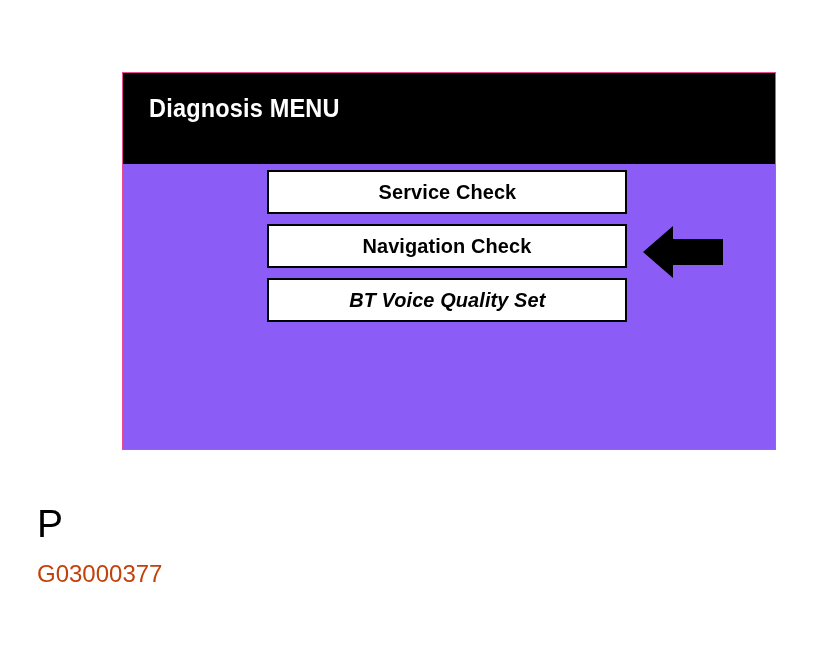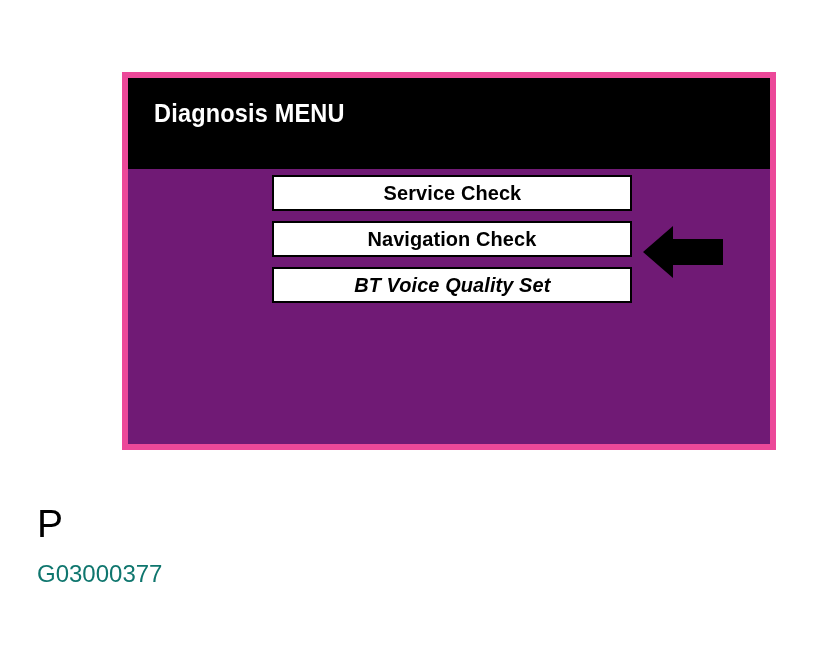--- a/index.html
+++ b/index.html
@@ -17,22 +17,22 @@
   }
 
   
   #hu-panel {
     position: absolute;
     left: 122px;
     top: 72px;
     width: 654px;
     height: 378px;
     box-sizing: border-box;
-    background: #701a75;
-    border: 6px solid #ec4899;
+    background: #8b5cf6;
+    border: 1px solid #ec4899;
   }
 
   
   #hu-header {
     position: absolute;
     left: 0;
     top: 0;
     width: 100%;
     height: 91px;
     box-sizing: border-box;
@@ -57,21 +57,21 @@
   #hu-menu {
     position: absolute;
     left: 144px;
     top: 97px;
     width: 360px;
   }
   .menu-btn {
     position: relative;
     box-sizing: border-box;
     width: 360px;
-    height: 36px;
+    height: 44px;
     margin-bottom: 10px;
     background: #ffffff;
     border: 2px solid #000000;
     display: flex;
     align-items: center;
     justify-content: center;
   }
   .menu-btn:last-child {
     margin-bottom: 0;
     font-style: italic;
@@ -111,21 +111,21 @@
   #caption-letter {
     color: #000000;
     font-family: "Liberation Sans", sans-serif;
     font-weight: normal;
     font-size: 39px;
     line-height: 42px;
     white-space: nowrap;
   }
   #caption-code {
     margin-top: 16px;
-    color: #0f766e;
+    color: #c2410c;
     font-family: "Liberation Sans", sans-serif;
     font-weight: normal;
     font-size: 24px;
     line-height: 26px;
     white-space: nowrap;
   }
 </style>
 </head>
 <body>
 

